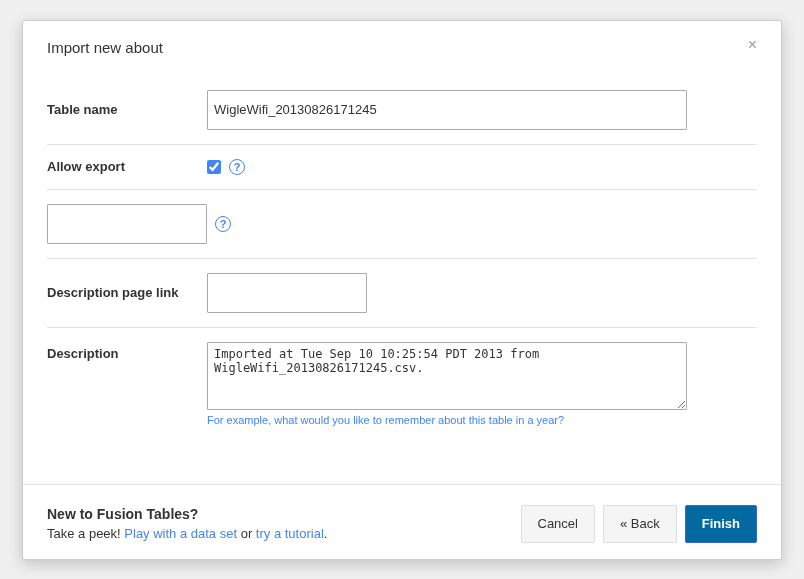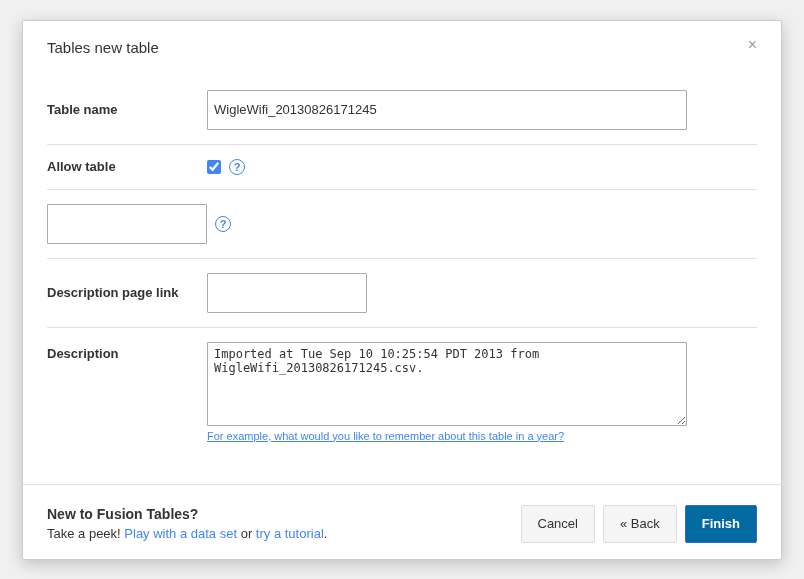--- a/index.html
+++ b/index.html
@@ -80,21 +80,21 @@
       font-size: 13px;
       color: #333;
       outline: none;
     }
     .short-input {
       width: 160px;
       max-width: 160px;
     }
     .textarea-input {
       width: 480px;
-      height: 84px;
+      height: 68px;
       border: 1px solid #aaa;
       border-radius: 1px;
       padding: 4px 6px;
       font-family: monospace;
       font-size: 12px;
       color: #333;
       resize: vertical;
       outline: none;
     }
     .description-row {
@@ -112,21 +112,20 @@
       padding-top: 4px;
     }
     .description-control {
       display: flex;
       flex-direction: column;
     }
     .description-hint {
       font-size: 11px;
       color: #4285f4;
       margin-top: 4px;
-      text-decoration: underline;
     }
     .checkbox-row {
       display: flex;
       align-items: center;
       gap: 8px;
     }
     .checkbox-input {
       width: 14px;
       height: 14px;
       accent-color: #4285f4;
@@ -197,35 +196,35 @@
       border-color: #3367d6;
       color: #fff;
       font-weight: bold;
     }
   </style>
 </head>
 <body>
 
 <div class="dialog">
   <div class="dialog-header">
-    <span class="dialog-title">Tables new table</span>
+    <span class="dialog-title">Import new about</span>
     <button class="close-btn">×</button>
   </div>
 
   <div class="dialog-body">
 
     <div class="form-row">
       <div class="form-label">Table name</div>
       <div class="form-control">
         <input type="text" class="text-input" value="WigleWifi_20130826171245" style="">
       </div>
     </div>
 
     <div class="form-row">
-      <div class="form-label">Allow table</div>
+      <div class="form-label">Allow export</div>
       <div class="form-control">
         <div class="checkbox-row">
           <input type="checkbox" class="checkbox-input" checked="" style="">
           <span class="help-icon">?</span>
         </div>
       </div>
     </div>
 
     <div class="form-row">
       <div class="form-control" style="display:flex;align-items:center;gap:8px;">

